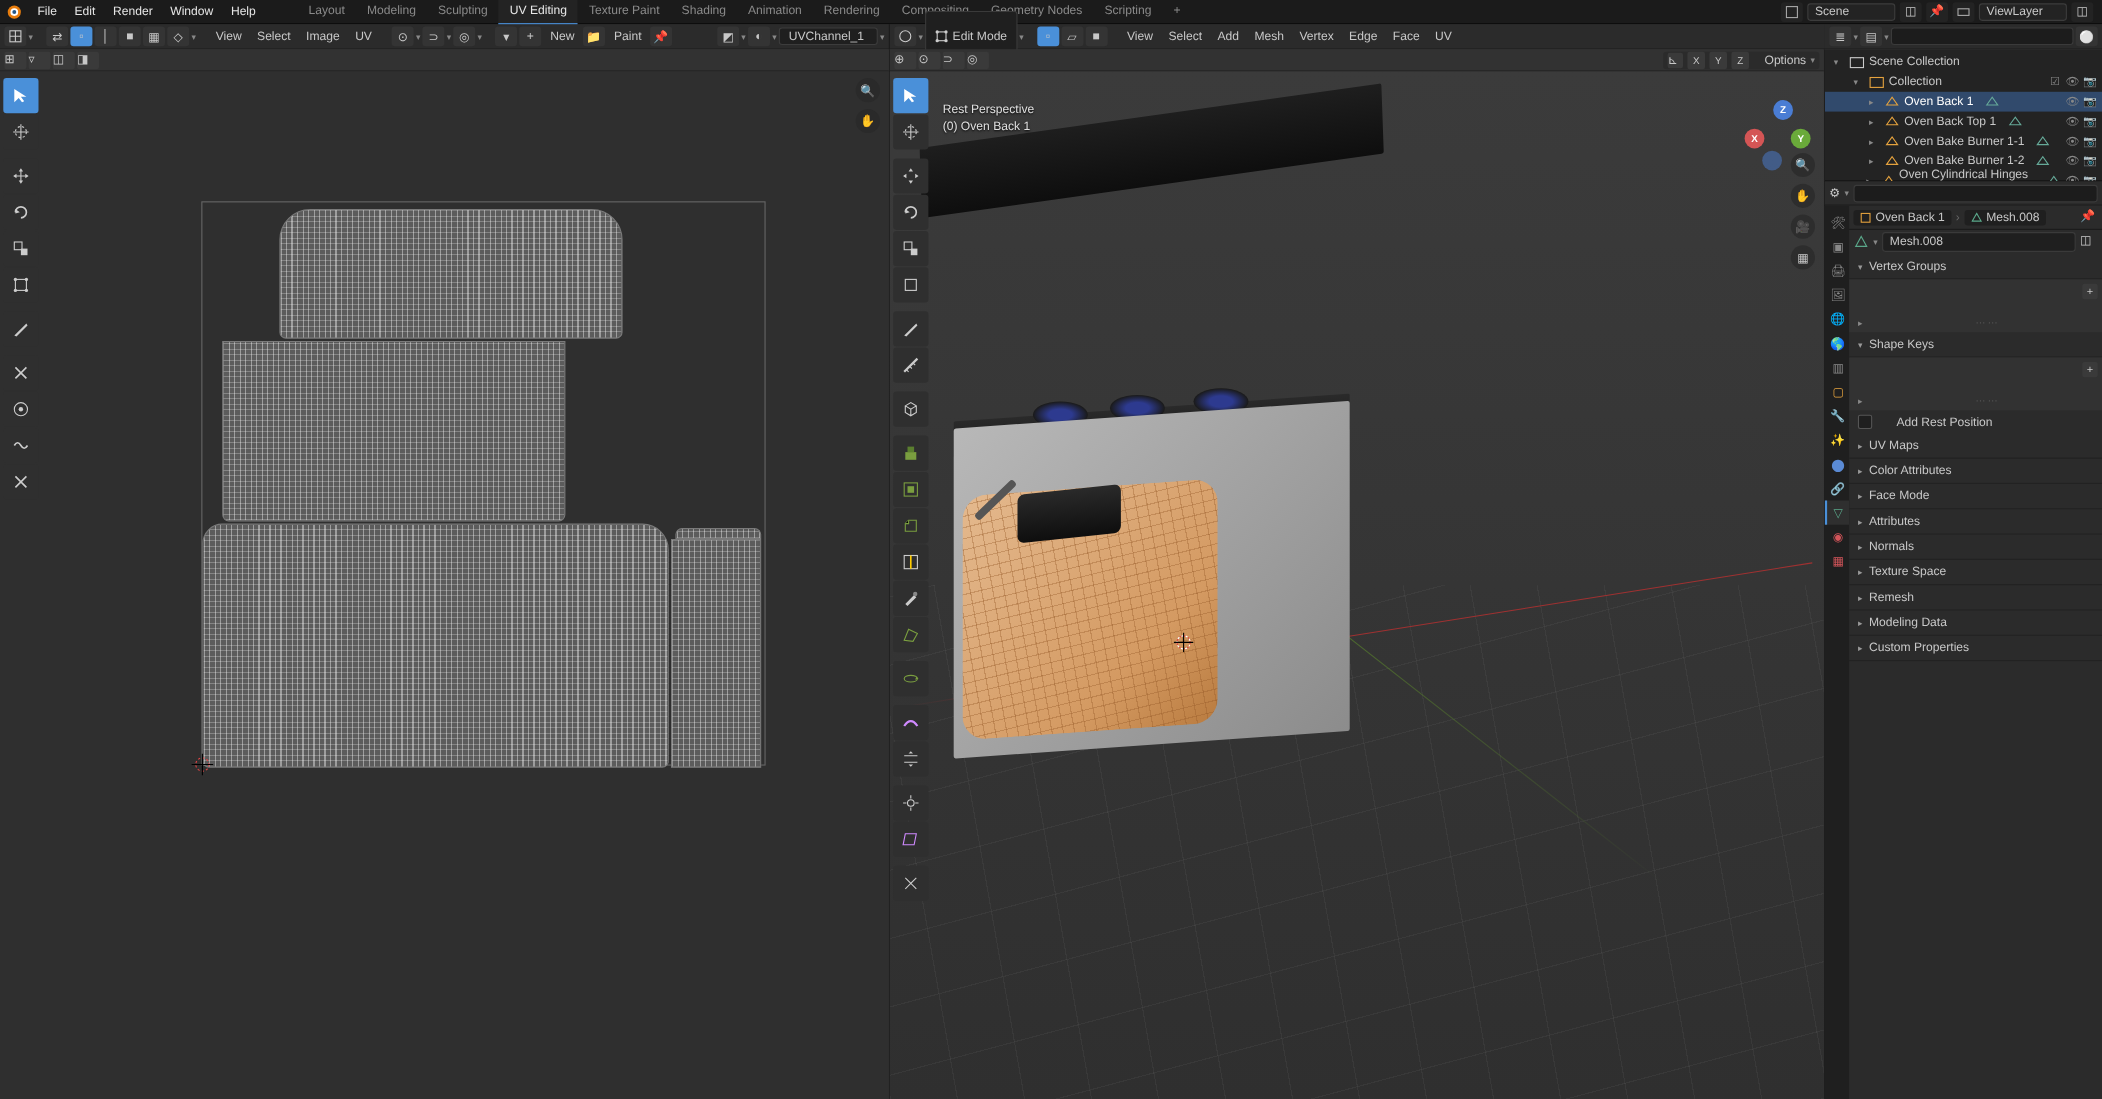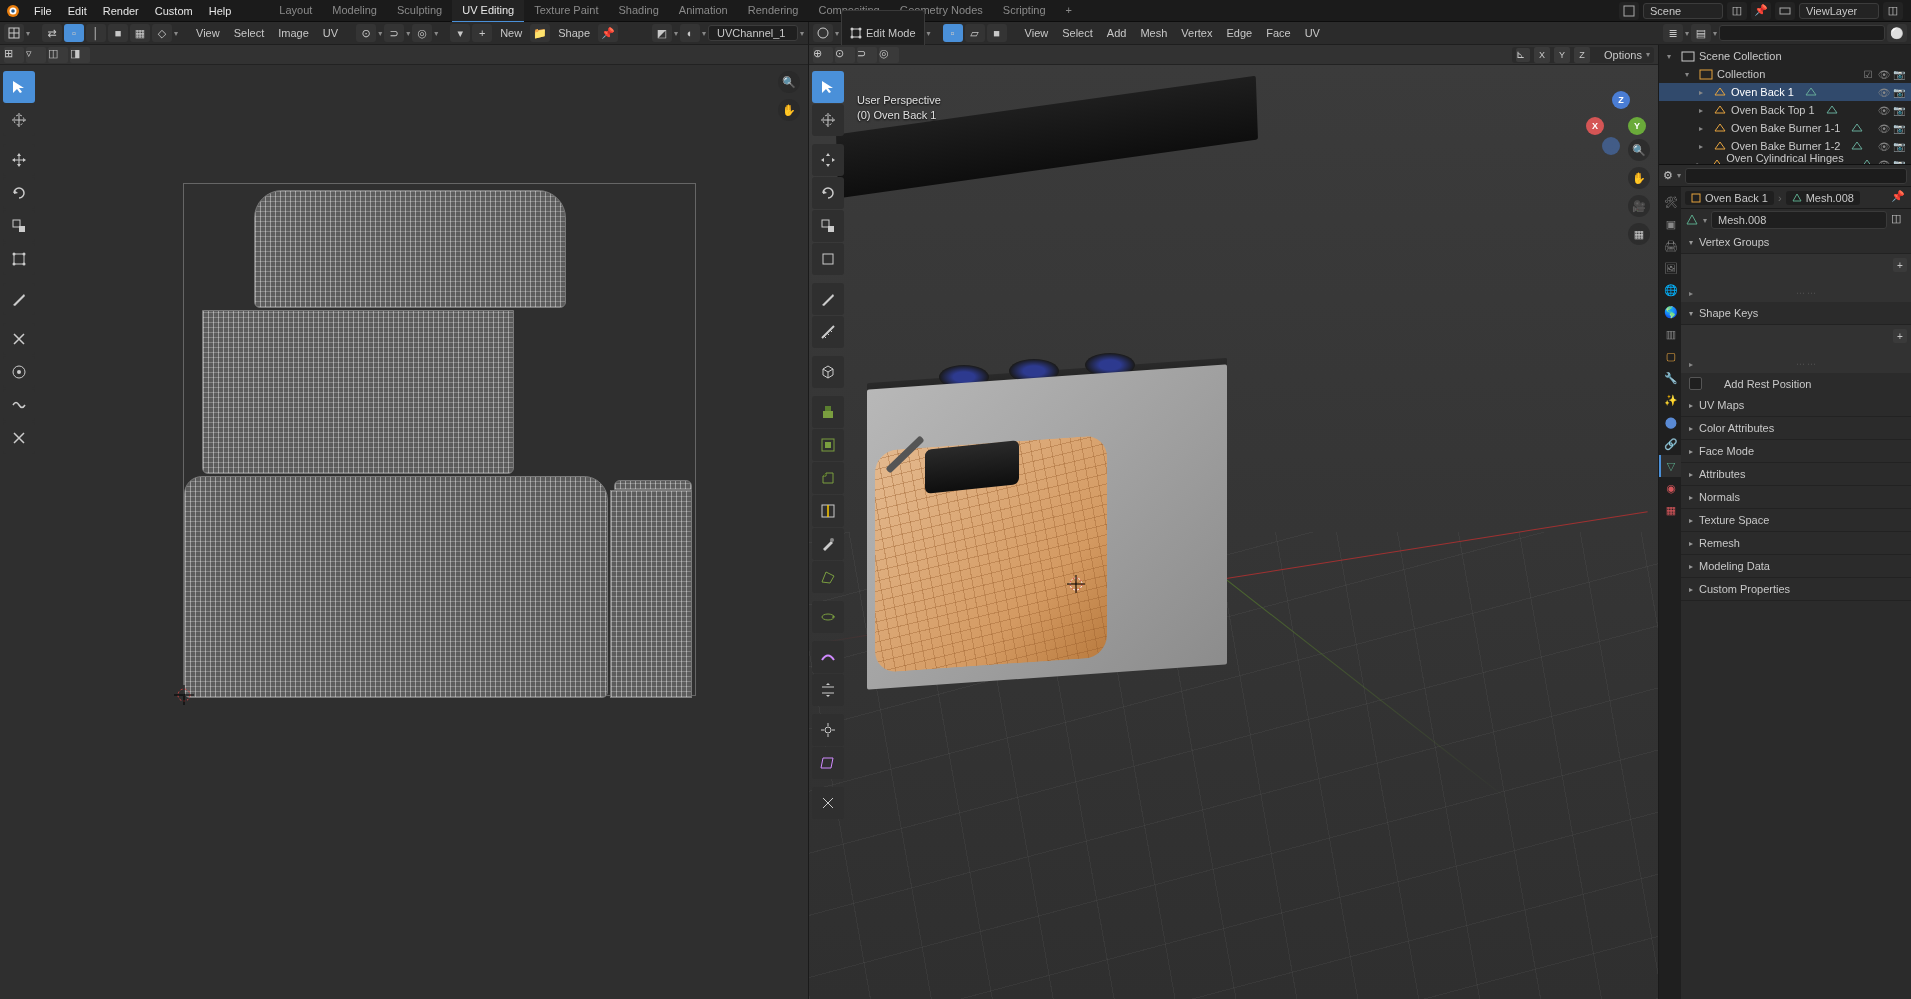--- a/index.html
+++ b/index.html
@@ -134,21 +134,21 @@
   <div class="logo">
     <svg width="16" height="16" viewBox="0 0 16 16">
         <circle cx="8" cy="8" r="6" fill="#e87d0d"></circle>
         <circle cx="8" cy="8" r="3.5" fill="#fff"></circle>
         <circle cx="8" cy="8" r="1.8" fill="#265787"></circle>
       </svg>
   </div>
   <div class="menu-item">File</div>
   <div class="menu-item">Edit</div>
   <div class="menu-item">Render</div>
-  <div class="menu-item">Custom</div>
+  <div class="menu-item">Window</div>
   <div class="menu-item">Help</div>
   <div style="width:30px"></div>
   <div class="workspace-tabs">
     <div class="ws-tab">Layout</div>
     <div class="ws-tab">Modeling</div>
     <div class="ws-tab">Sculpting</div>
     <div class="ws-tab active">UV Editing</div>
     <div class="ws-tab">Texture Paint</div>
     <div class="ws-tab">Shading</div>
     <div class="ws-tab">Animation</div>
@@ -211,21 +211,21 @@
       <span style="font-size:8px;color:#888">▾</span>
     <div class="tbtn">⊃</div>
       <span style="font-size:8px;color:#888">▾</span>
     <div class="tbtn">◎</div>
       <span style="font-size:8px;color:#888">▾</span>
     <div class="sep"></div>
     <div class="tbtn">▾</div>
     <div class="tbtn">+</div>
     <span class="menu-text">New</span>
     <div class="tbtn">📁</div>
-    <span class="menu-text">Shape</span>
+    <span class="menu-text">Paint</span>
     <div class="tbtn">📌</div>
     <div style="flex:1"></div>
     <div class="tbtn">◩</div>
       <span style="font-size:8px;color:#888">▾</span>
     <div class="tbtn">◐</div>
       <span style="font-size:8px;color:#888">▾</span>
     <div class="field">
         <span>UVChannel_1</span>
       </div>
     <span style="font-size:8px;color:#888">▾</span>
@@ -536,21 +536,21 @@
       <div class="oven-handle-bar"></div>
       <div class="oven-handle-mount"></div>
       <svg class="cursor3d" width="18" height="18">
           <circle cx="9" cy="9" r="6" fill="none" stroke="#d44" stroke-dasharray="2 2"></circle>
           <circle cx="9" cy="9" r="6" fill="none" stroke="#fff" stroke-dasharray="2 2" stroke-dashoffset="2"></circle>
           <line x1="9" y1="0" x2="9" y2="18" stroke="#000"></line>
           <line x1="0" y1="9" x2="18" y2="9" stroke="#000"></line>
         </svg>
 
       <div class="vp-overlay-text">
-        <div>User Perspective</div>
+        <div>Rest Perspective</div>
         <div>(0) Oven Back 1</div>
       </div>
 
       <div class="navball">
         <div class="axis" style="background:#4a7dd4; right:14px; top:-4px;">Z</div>
         <div class="axis" style="background:#6aaa3a; right:-2px; top:22px;">Y</div>
         <div class="axis" style="background:#d45555; left:-2px; top:22px;">X</div>
         <div class="axis" style="background:#4a7dd4; opacity:.5; left:14px; bottom:-4px;"></div>
       </div>
     </div>

